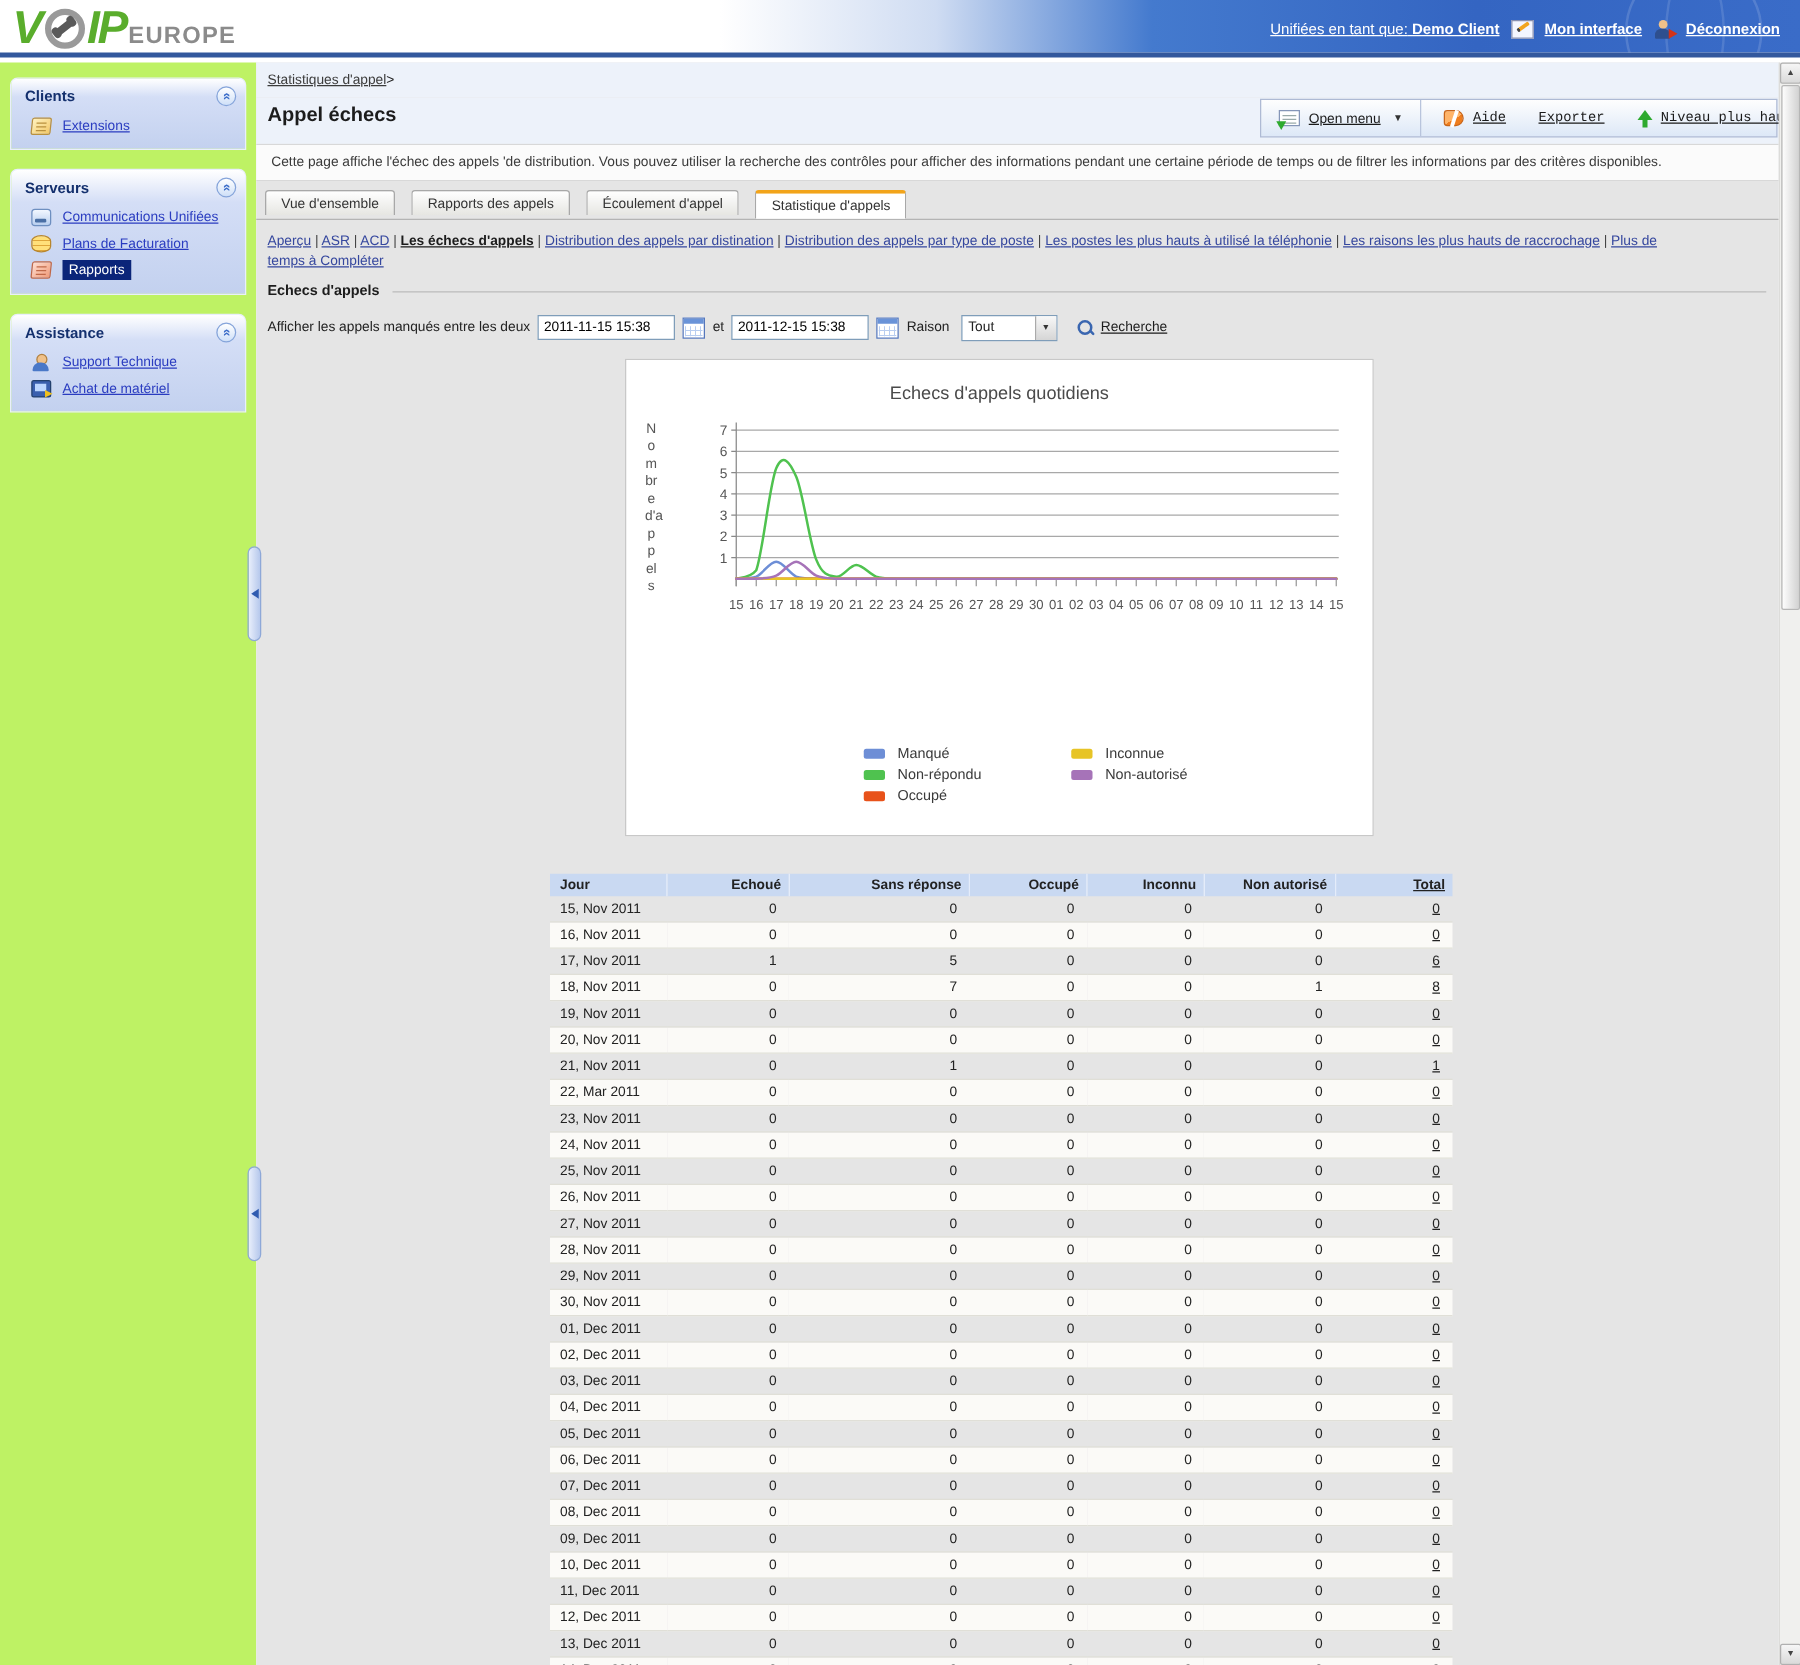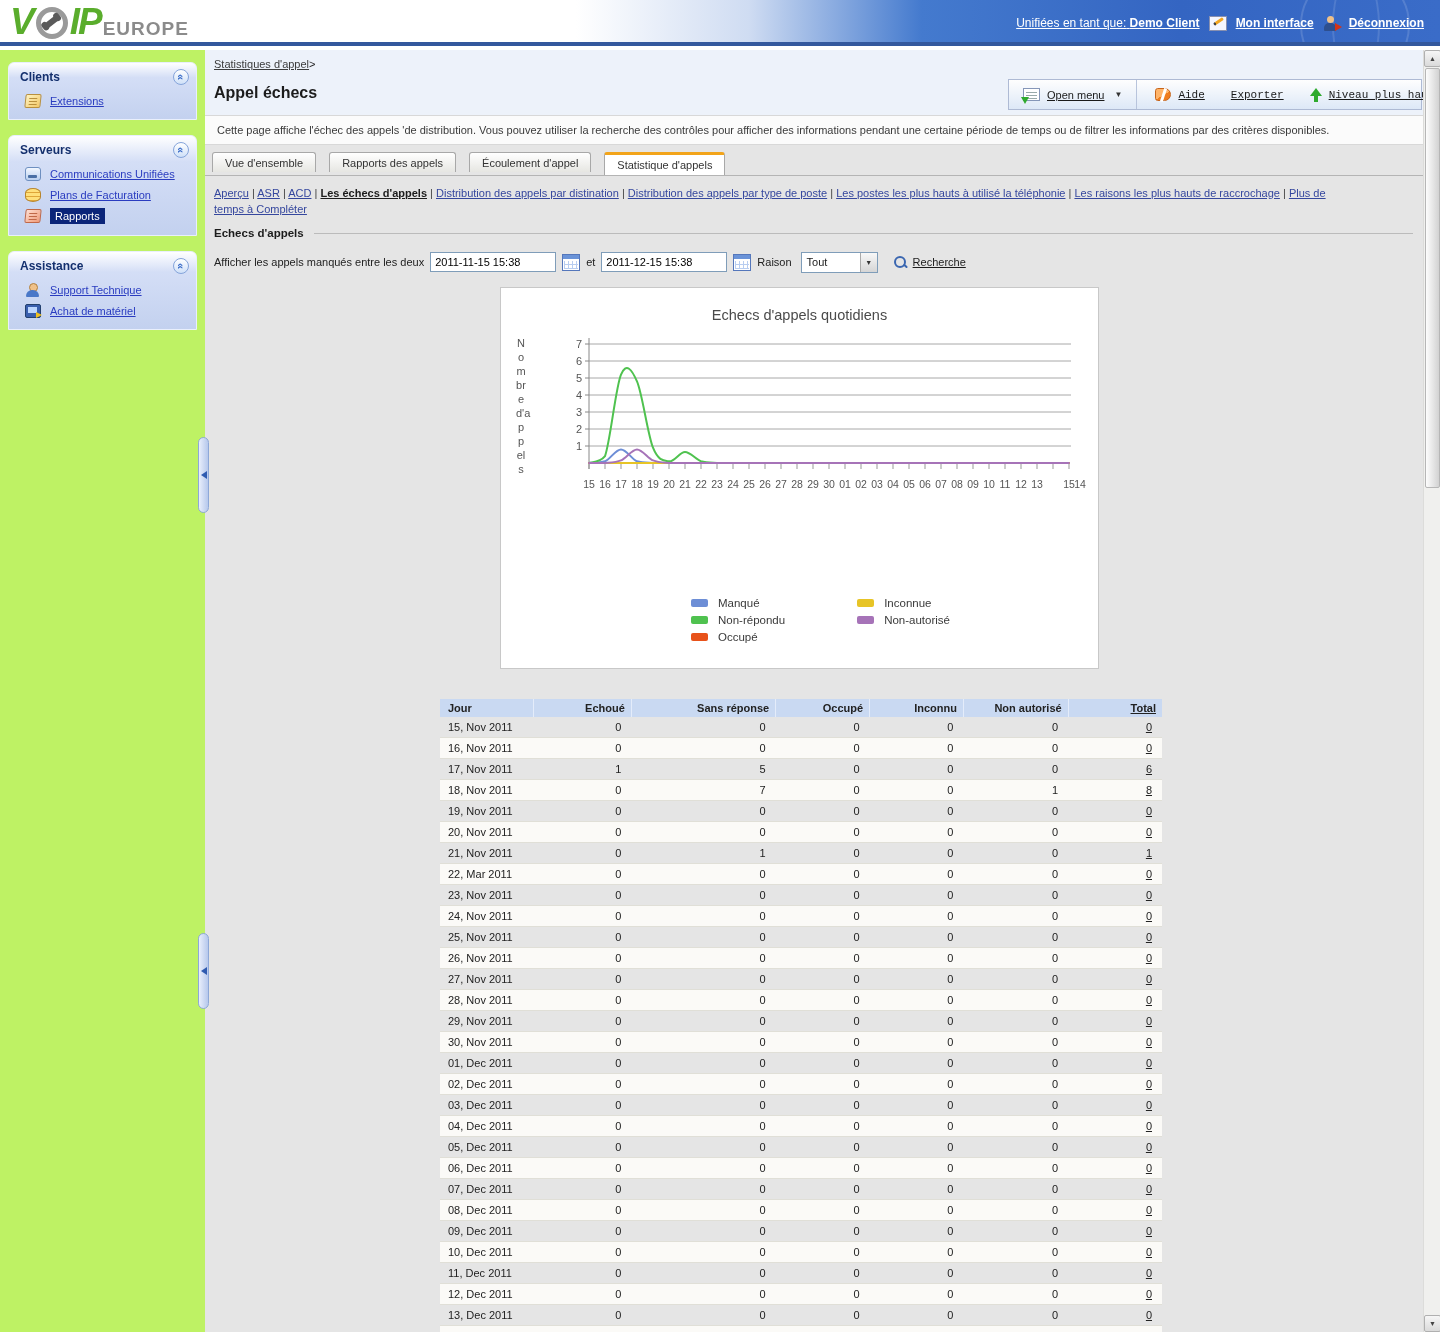--- a/index.html
+++ b/index.html
@@ -111,21 +111,21 @@
   .tab.active { background:#fff; border-top:3px solid #f2a41a; margin-bottom:-1px; padding:4px 12px 4px;
     position:relative; z-index:2; }
   .subnav { padding:9px 10px 2px 9px; line-height:16px; width:1160px; }
   .subnav a { color:#35479e; text-decoration:underline; }
   .subnav a.cur { color:#1c1c1c; font-weight:bold; }
   .subnav .sep { color:#444; }
   .section-head { display:flex; align-items:center; padding:8px 10px 0 9px; }
   .section-head b { font-size:11.5px; color:#1c1c1c; white-space:nowrap; }
   .section-rule { flex:1; border-top:1px solid #bbb; margin-left:10px; }
   .controls { display:flex; align-items:center; gap:6px; padding:12px 0 0 9px; height:34px; }
-  .controls input { width:126px; height:20px; border:1px solid #7f9db9; padding:2px 4px; font:11px "Liberation Sans",sans-serif; }
+  .controls input { width:110px; height:20px; border:1px solid #7f9db9; padding:2px 4px; font:11px "Liberation Sans",sans-serif; }
   .ic-cal { width:18px; height:17px; border:1px solid #5577bb; background:#fff; position:relative; display:inline-block; cursor:pointer; }
   .ic-cal::before { content:""; position:absolute; left:0; top:0; right:0; height:4px; background:#6a93d8; }
   .ic-cal::after { content:""; position:absolute; left:1px; top:6px; right:1px; bottom:1px;
     background:repeating-linear-gradient(90deg,#b8cdf0 0 1px,transparent 1px 4px),
                repeating-linear-gradient(0deg,#b8cdf0 0 1px,transparent 1px 4px); }
   .select { display:flex; width:77px; height:21px; border:1px solid #7f9db9; background:#fff; margin-left:3px; cursor:pointer; }
   .select-text { flex:1; padding:3px 5px; }
   .select-btn { width:17px; background:linear-gradient(#f8f8f8,#d5d5d5); border-left:1px solid #aaa;
     display:flex; align-items:center; justify-content:center; font-size:7px; color:#333; }
   .ic-mag { width:13px; height:13px; position:relative; display:inline-block; margin-left:10px; }
@@ -396,21 +396,21 @@
         <span style="left: 330px;">04</span>
         <span style="left: 346px;">05</span>
         <span style="left: 362px;">06</span>
         <span style="left: 378px;">07</span>
         <span style="left: 394px;">08</span>
         <span style="left: 410px;">09</span>
         <span style="left: 426px;">10</span>
         <span style="left: 442px;">11</span>
         <span style="left: 458px;">12</span>
         <span style="left: 474px;">13</span>
-        <span style="left: 490px; margin-left: 27px;">14</span>
+        <span style="left: 490px;">14</span>
         <span style="left: 506px;">15</span>
       </div>
     <div class="legend" id="legend">
         <div class="legend-item">
           <span class="legend-swatch" style="background: rgb(109, 142, 214);"></span>
           <span class="lbl">Manqué</span>
         </div>
         <div class="legend-item">
           <span class="legend-swatch" style="background: rgb(79, 194, 79);"></span>
           <span class="lbl">Non-répondu</span>

